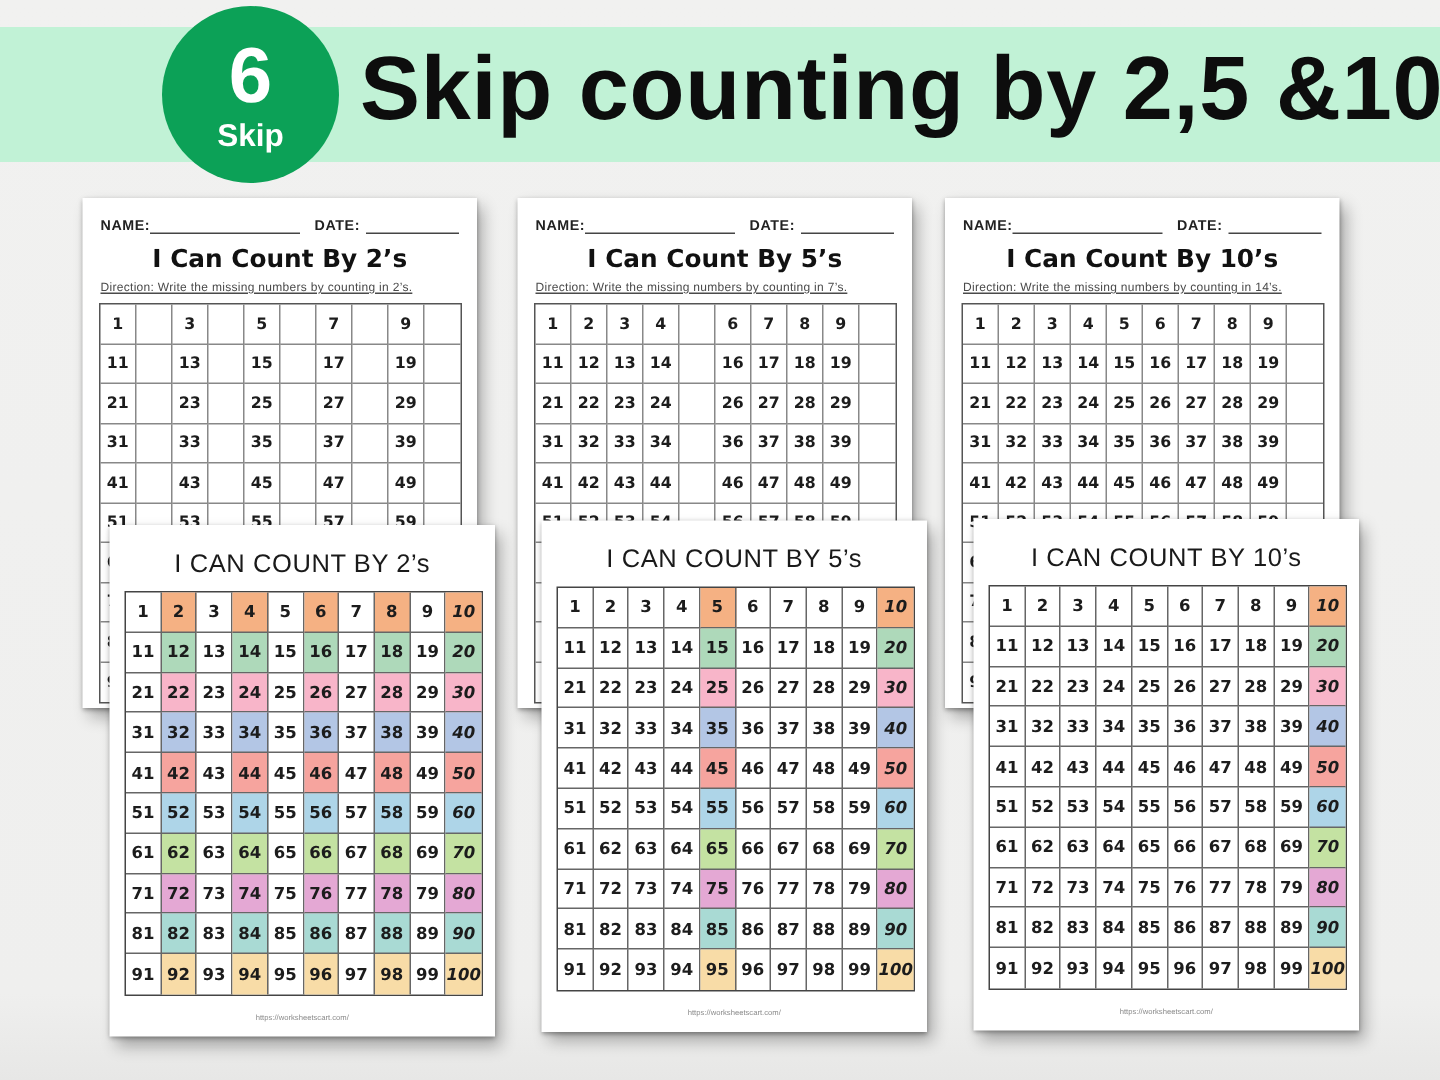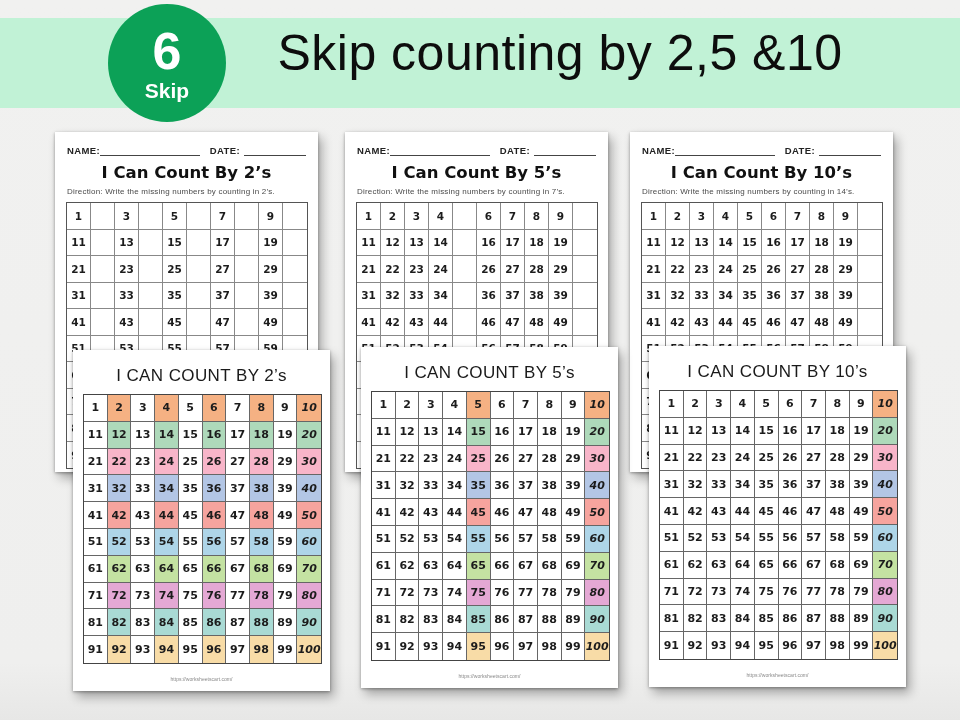--- a/index.html
+++ b/index.html
@@ -11,37 +11,37 @@
   
   .band{position:absolute;left:0;top:18px;width:960px;height:90px;}
   .badge{
     position:absolute;left:108px;top:4px;width:118px;height:118px;border-radius:50%;
     display:flex;flex-direction:column;align-items:center;justify-content:center;color:#fff;z-index:3;
   }
   .badge-count{font-size:52px;font-weight:bold;line-height:1.05;}
   .badge-label{font-size:21px;font-weight:bold;line-height:1.1;}
   .main-title{
     position:absolute;left:240px;top:24px;width:640px;text-align:center;
-    font-size:50px;font-weight:normal;letter-spacing:0.5px;color:#0d0d0d;white-space:nowrap;
+    font-size:60px;font-weight:bold;letter-spacing:0.5px;color:#0d0d0d;white-space:nowrap;
   }
   .subtitle{
     position:absolute;left:240px;top:88px;width:580px;text-align:center;
     font-size:27px;color:#111;font-family:"DejaVu Serif",serif;letter-spacing:0.5px;
   }
   
   .sheet{position:absolute;background:#fff;box-shadow:0 1px 3px rgba(0,0,0,.35), 4px 6px 10px rgba(0,0,0,.30);}
   .back{width:263px;height:340px;z-index:1;}
   .front{width:257px;height:341px;z-index:2;}
   
   .nd-row{display:flex;align-items:flex-end;margin:13px 12px 0 12px;font-size:9.5px;font-weight:bold;letter-spacing:0.4px;color:#222;}
   .nd-line{border-bottom:1px solid #444;height:9px;}
   .nd-name{flex:1;margin-right:10px;}
   .nd-date{flex:0 0 62px;margin-left:4px;}
   .back-title{margin-top:7px;text-align:center;font-size:16.5px;font-weight:600;color:#111;font-family:"DejaVu Sans",sans-serif;}
-  .direction{margin:5px 12px 0 12px;font-size:8px;color:#4a4a4a;letter-spacing:0.2px;}
+  .direction{margin:5px 12px 0 12px;font-size:8px;color:#4a4a4a;letter-spacing:0.2px;text-decoration:underline;}
   .grid{display:grid;grid-template-columns:repeat(10,1fr);grid-template-rows:repeat(10,1fr);border:1px solid #555;background:#fff;}
   .grid-back{position:absolute;left:11px;top:70px;width:240px;height:265px;}
   .cell{
     border-right:1px solid #888;border-bottom:1px solid #888;
     display:flex;align-items:center;justify-content:center;
     font-family:"DejaVu Sans",sans-serif;font-size:10.5px;font-weight:600;color:#1c1c1c;
   }
   .cell:nth-child(10n){border-right:none;font-style:italic;}
   .cell:nth-child(n+91){border-bottom:none;}
   

